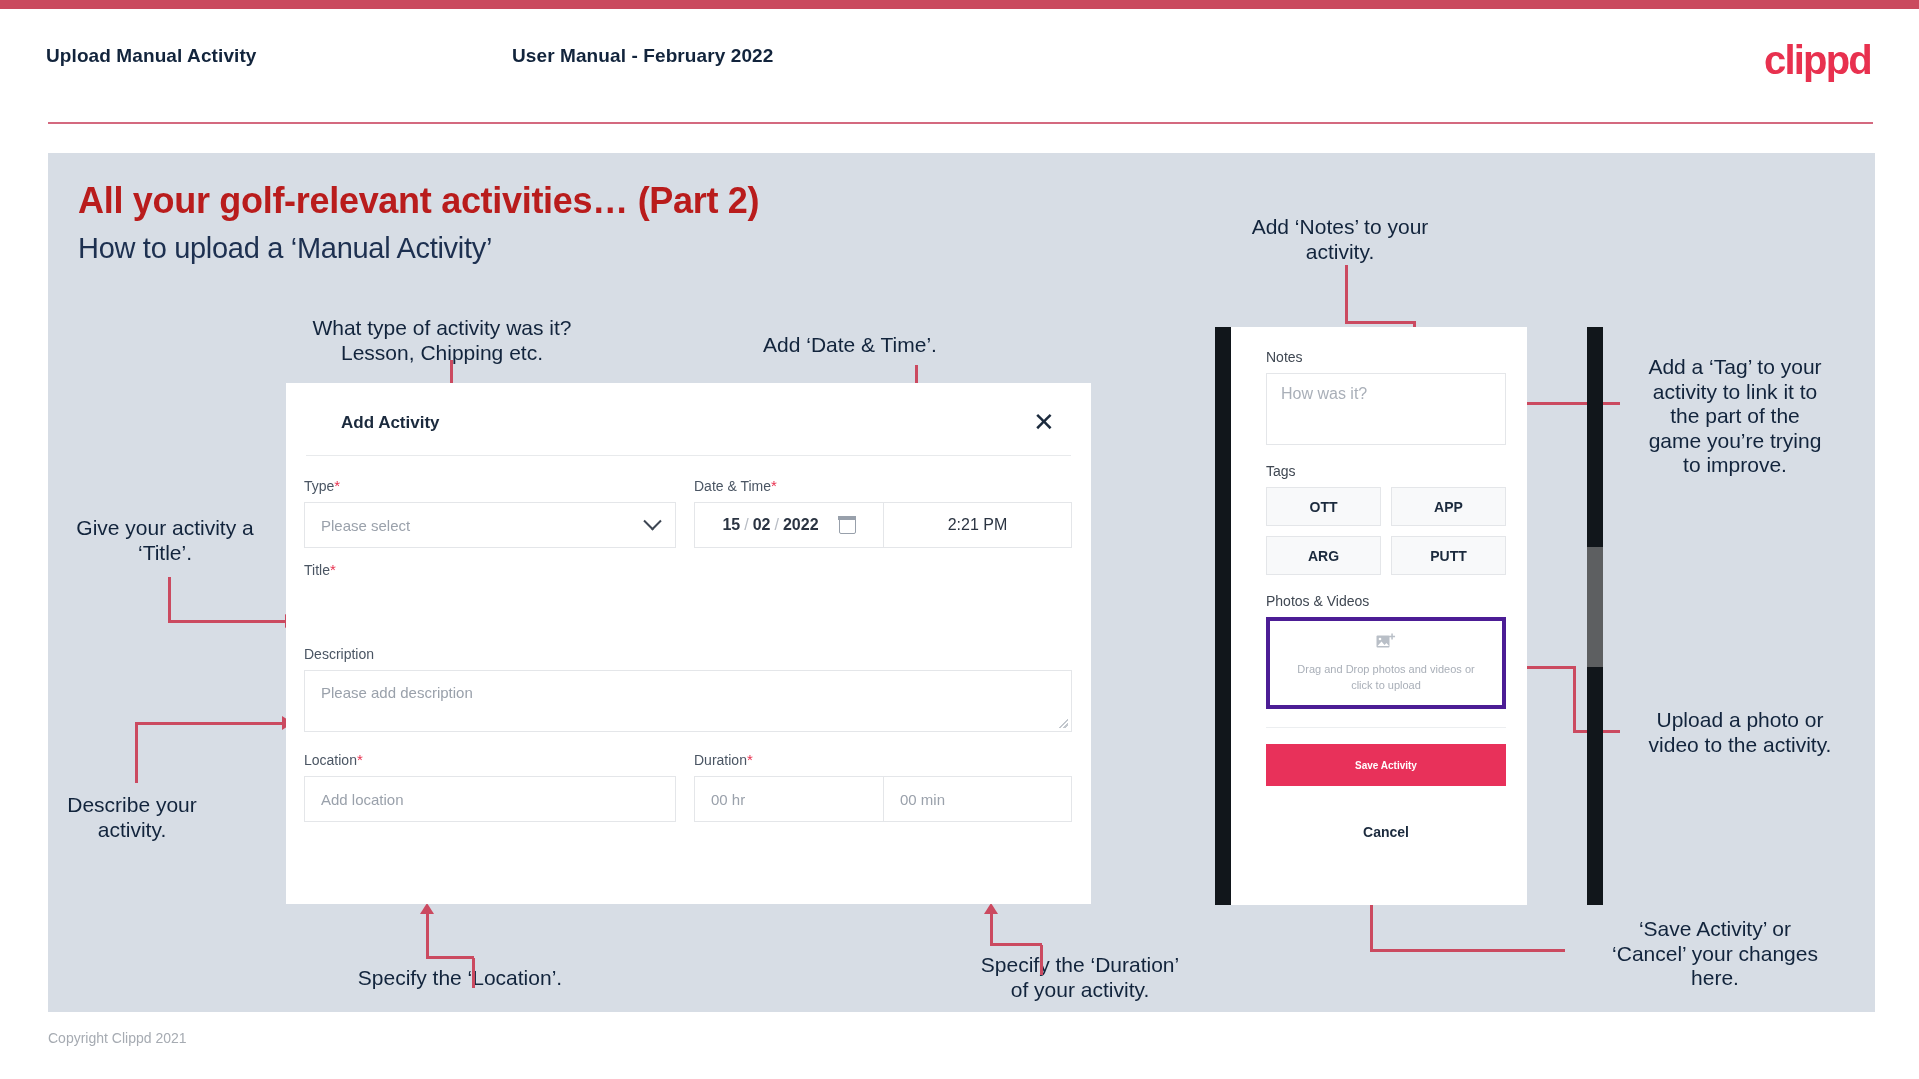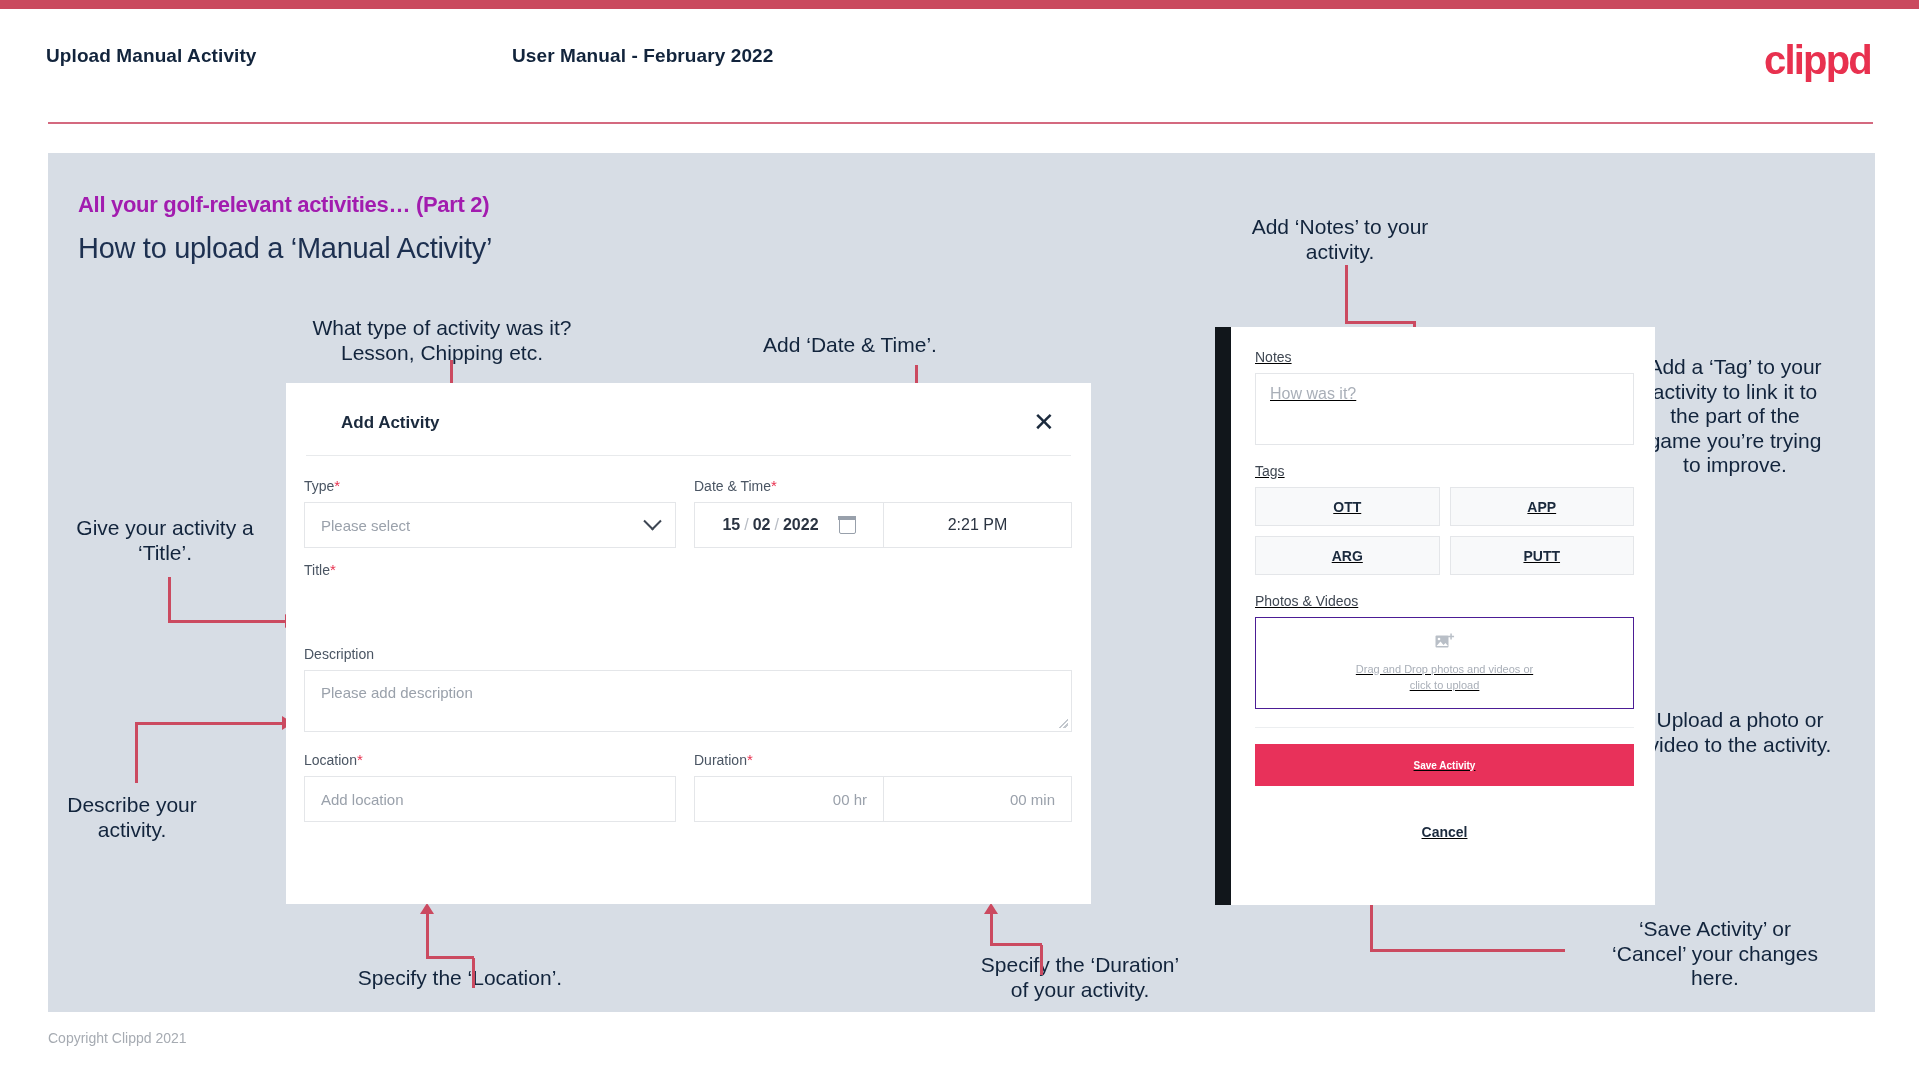--- a/index.html
+++ b/index.html
@@ -36,22 +36,22 @@
     background: #d4697f;
   }
 
   
   .slide {
     position: absolute; left: 48px; top: 153px;
     width: 1827px; height: 859px;
     background: #d7dde5;
   }
   .slide-title {
-    position: absolute; left: 78px; top: 192px;
-    font-size: 22px; font-weight: 700; color: #a21caf; letter-spacing: -.3px;
+    position: absolute; left: 78px; top: 180px;
+    font-size: 36px; font-weight: 700; color: #b91c1c; letter-spacing: -.3px;
   }
   .slide-subtitle {
     position: absolute; left: 78px; top: 232px;
     font-size: 29px; font-weight: 400; color: #1d3050; letter-spacing: -.3px;
   }
 
   
   .anno {
     position: absolute;
     font-size: 21px; line-height: 1.17; color: #12243c;
@@ -115,47 +115,47 @@
     height: 4px; background: #98a0ab;
   }
   .time-inp { justify-content: center; color: #2b3442; font-size: 16px; }
   .ta { align-items: flex-start; padding-top: 13px; height: 62px; position: relative; }
   .ta::after {
     content: ""; position: absolute; right: 3px; bottom: 3px;
     width: 9px; height: 9px;
     background: linear-gradient(135deg, transparent 48%, #c2c7cd 48%, #c2c7cd 60%, transparent 60%,
                 transparent 72%, #c2c7cd 72%, #c2c7cd 84%, transparent 84%);
   }
-  .dur-inp { justify-content: flex-end; }
+  .dur-inp { justify-content: flex-start; }
 
   
   .phone {
     position: absolute; left: 1215px; top: 327px;
     width: 388px; height: 578px;
   }
   .phone-bezel-l { position: absolute; left: 0; top: 0; width: 16px; height: 578px; background: #11161b; }
   .phone-bezel-r { position: absolute; right: 0; top: 0; width: 16px; height: 578px; background: #11161b; }
   .phone-vol { position: absolute; right: 0; top: 220px; width: 16px; height: 120px; background: #5d5f61; }
   .phone-screen {
-    position: absolute; left: 16px; top: 0; width: 424px; height: 578px;
-    background: #ffffff; padding: 22px 21px 0 24px; text-decoration: underline;
+    position: absolute; left: 16px; top: 0; width: 296px; height: 578px;
+    background: #ffffff; padding: 22px 21px 0 35px;
   }
   .ph-label { font-size: 14px; color: #3f4752; margin-bottom: 8px; }
   .ph-notes {
     border: 1px solid #e4e6e9; height: 72px; padding: 11px 14px;
     font-size: 16px; color: #a9afb8;
   }
   .tag-grid { display: grid; grid-template-columns: 1fr 1fr; gap: 10px; }
   .tag-btn {
     border: 1px solid #e4e6e9; background: #f8f9fa; height: 39px;
     display: flex; align-items: center; justify-content: center;
     font-size: 14px; font-weight: 700; color: #1b2a3d; cursor: pointer;
   }
   .dropzone {
-    border: 1px solid #4c1d95; height: 92px;
+    border: 4px solid #4c1d95; height: 92px;
     display: flex; flex-direction: column; align-items: center; justify-content: center;
     gap: 7px; cursor: pointer;
   }
   .dz-text { font-size: 11px; color: #a9afb8; text-align: center; line-height: 1.45; }
   .ph-divider { height: 1px; background: #eceef0; }
   .save-btn {
     background: #e8315a; color: #fff; height: 42px;
     display: flex; align-items: center; justify-content: center;
     font-size: 10px; font-weight: 700; cursor: pointer;
   }

